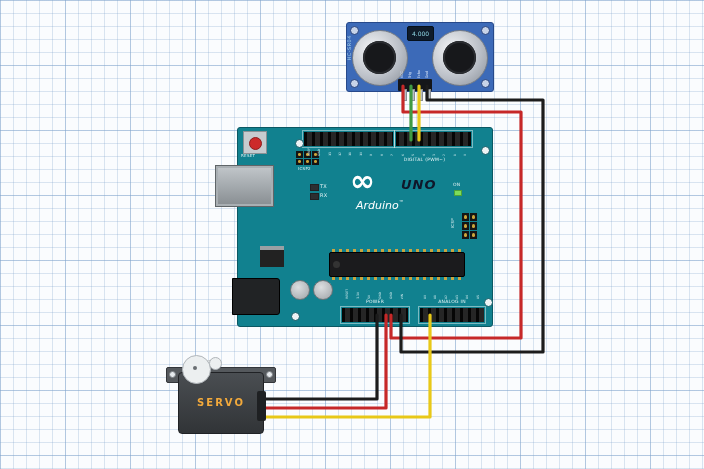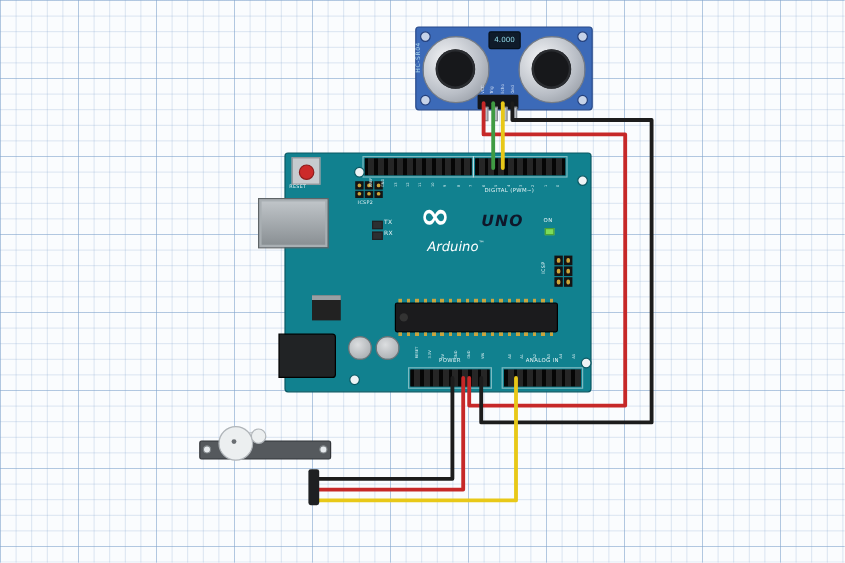--- a/index.html
+++ b/index.html
@@ -241,19 +241,22 @@
       <polyline points="427,86 427,100 543,100 543,352 401,352 401,315" stroke="#1c1c1c" fill="none" stroke-width="3.2" stroke-linecap="round" stroke-linejoin="round"></polyline>
       <polyline points="260,399 377,399 377,315" stroke="#1c1c1c" fill="none" stroke-width="3.2" stroke-linecap="round" stroke-linejoin="round"></polyline>
       <polyline points="260,408 386,408 386,315" stroke="#c62828" fill="none" stroke-width="3.2" stroke-linecap="round" stroke-linejoin="round"></polyline>
       <polyline points="260,417 430,417 430,315" stroke="#e8c818" fill="none" stroke-width="3.2" stroke-linecap="round" stroke-linejoin="round"></polyline>
     </svg>
 
   <div class="abs servo-flange">
     <div class="abs f-hole fl"></div>
     <div class="abs f-hole fr"></div>
   </div>
+  <div class="abs servo-body">
+    <div class="abs servo-label">SERVO</div>
+  </div>
   <div class="abs gear-arm"></div>
   <div class="abs gear-big"></div>
   <div class="abs gear-small"></div>
   <div class="abs gear-screw"></div>
   <div class="abs servo-wirebox"></div>
 
 </div>
 
 </body></html>

